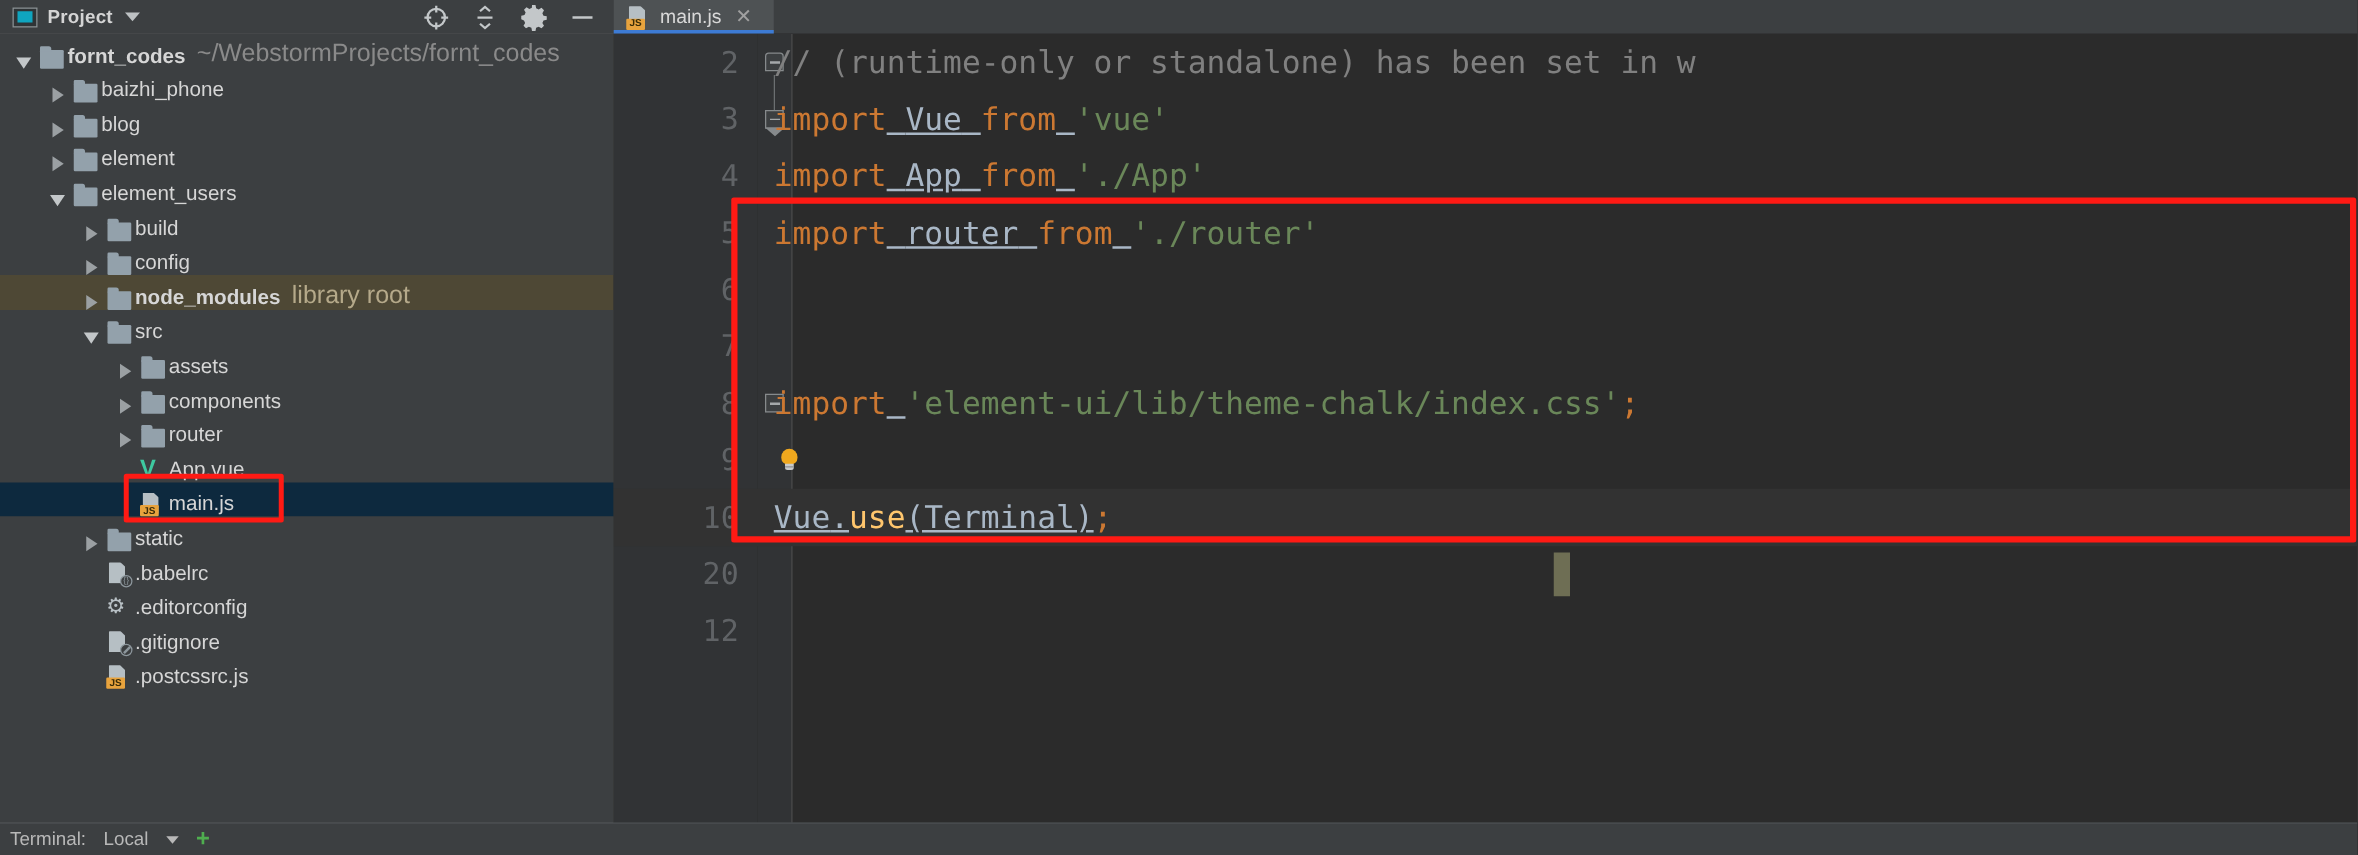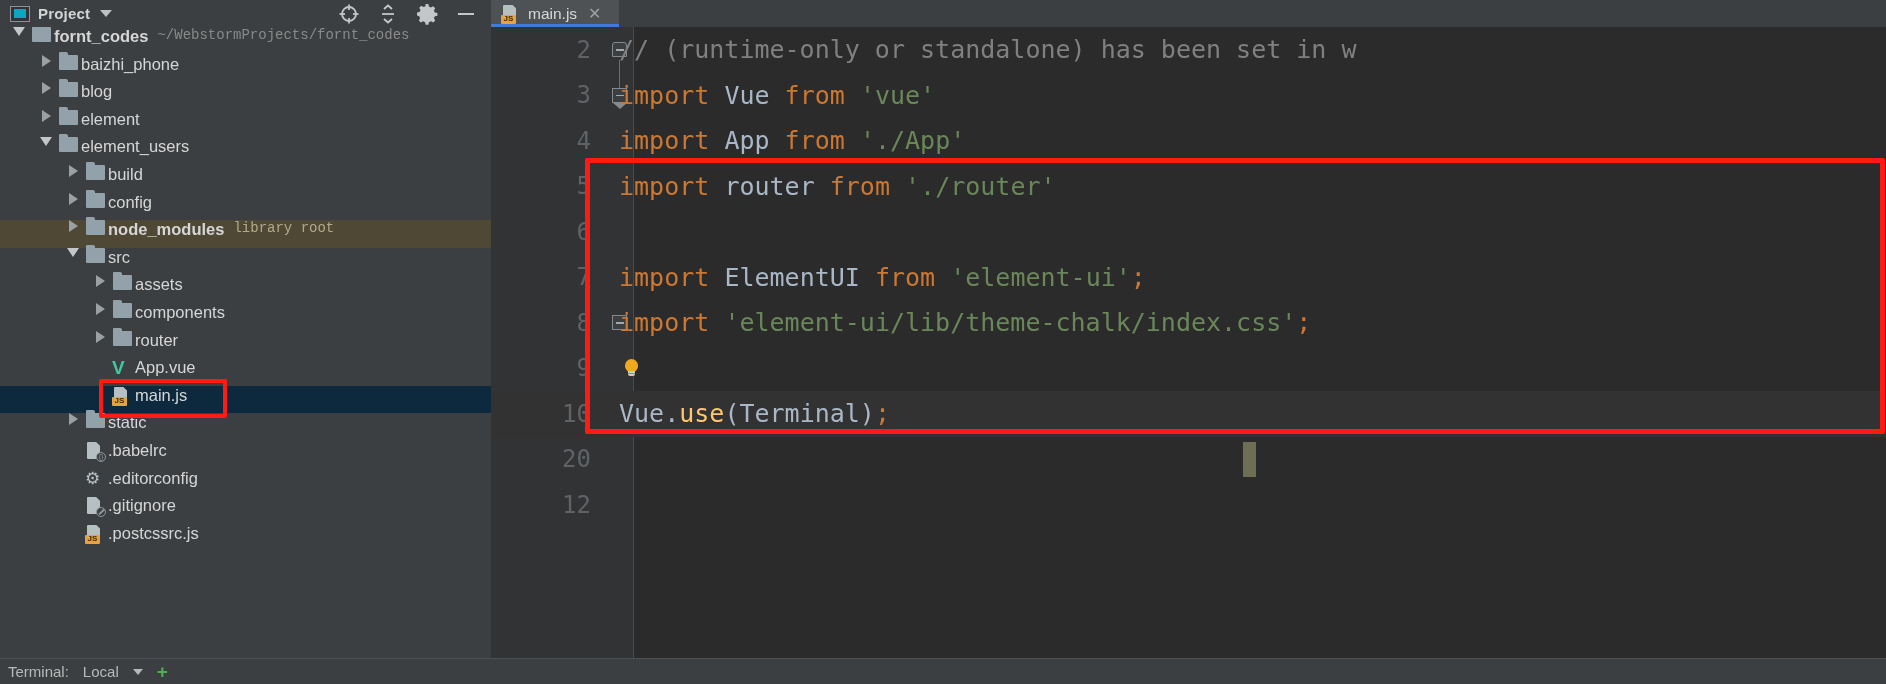--- a/index.html
+++ b/index.html
@@ -58,21 +58,21 @@
 
   
   #file-tree {
     position: absolute; top: 27px; left: 0; right: 0; bottom: 26px;
     background: #3c3f41;
     overflow: hidden;
   }
   .tree-row {
     position: relative;
     height: 27.6px;
-    display: flex; align-items: flex-start;
+    display: flex; align-items: flex-end;
     color: #d6d6d6; font-size: 16.5px;
     white-space: nowrap;
   }
   .tree-row.sel { background: #0d293e; }
   .tree-row.libroot { background: #4e4835; }
   .tw { width: 18px; flex: none; display:flex; align-items:center; justify-content:center; }
   .tw .arrow-r {
     width: 0; height: 0;
     border-top: 6px solid transparent;
     border-bottom: 6px solid transparent;
@@ -88,21 +88,21 @@
   .folder {
     position: relative; width: 19px; height: 15px;
     background: #93a1ab; border-radius: 1px;
   }
   .folder:before {
     content:""; position:absolute; top:-3px; left:0;
     width: 9px; height: 4px; background: #93a1ab; border-radius: 1px 2px 0 0;
   }
   .lbl { }
   .lbl.bold { font-weight: 700; }
-  .sublbl { color: #8a8a8a; margin-left: 9px; font-size: 14px; font-family: Liberation Mono, monospace; }
+  .sublbl { color: #8a8a8a; margin-left: 9px; font-size: 20px; }
   .sublbl.libr { color: #b5a98a; }
 
   
   .fic { position: relative; width: 20px; height: 20px; }
   .fic .page {
     position:absolute; left:2px; top:1px; width:13px; height:17px;
     background:#b6bfc4; border-radius:1px;
     clip-path: polygon(0 0, 70% 0, 100% 22%, 100% 100%, 0 100%);
   }
   .fic .js {
@@ -216,21 +216,21 @@
     font-family: "DejaVu Sans Mono", monospace;
     font-size: 25px;
     color: #a9b7c6;
     letter-spacing: 0px;
   }
   .kw  { color: #cc7832; }
   .str { color: #6a8759; }
   .cmt { color: #808080; }
   .fn  { color: #ffc66d; }
   .fld { color: #9876aa; }
-  .id  { color: #a9b7c6; }
+  .id  { color: #a9b7c6; text-decoration: underline; }
   .punc{ color: #cc7832; }
 
   .foldmark {
     position: absolute; left: 121px;
     width: 15px; height: 15px;
     border: 1px solid #868a8c;
     background: #3c3f41;
   }
   .foldmark.top { border-radius: 3px 3px 0 0; }
   .foldmark:after {
@@ -544,21 +544,21 @@
 
     <div id="code-area">
       <div id="gutter"></div>
       <div id="fold-strip"></div>
       <div id="code-lines">
           <div class="code-line"><span class="ln">2</span><span class="foldmark top"></span><span class="code-txt"><span class="cmt">// (runtime-only or standalone) has been set in w</span></span></div>
           <div class="code-line"><span class="ln">3</span><span class="foldmark"><span class="tip"></span></span><span class="code-txt"><span class="kw">import</span><span class="id"> </span><span class="id">Vue</span><span class="id"> </span><span class="kw">from</span><span class="id"> </span><span class="str">'vue'</span></span></div>
           <div class="code-line"><span class="ln">4</span><span class="code-txt"><span class="kw">import</span><span class="id"> </span><span class="id">App</span><span class="id"> </span><span class="kw">from</span><span class="id"> </span><span class="str">'./App'</span></span></div>
           <div class="code-line"><span class="ln">5</span><span class="code-txt"><span class="kw">import</span><span class="id"> </span><span class="id">router</span><span class="id"> </span><span class="kw">from</span><span class="id"> </span><span class="str">'./router'</span></span></div>
           <div class="code-line"><span class="ln">6</span><span class="code-txt"></span></div>
-          <div class="code-line"><span class="ln">7</span><span class="code-txt"><span class="kw">import</span><span class="id"> </span><span class="id">ElementUI</span><span class="id"> </span><span class="kw">from</span><span class="id"> </span><span class="str">'element-ui'</span><span class="punc">;</span></span></div>
+          <div class="code-line"><span class="ln">7</span></div>
           <div class="code-line"><span class="ln">8</span><span class="foldmark"></span><span class="code-txt"><span class="kw">import</span><span class="id"> </span><span class="str">'element-ui/lib/theme-chalk/index.css'</span><span class="punc">;</span></span></div>
           <div class="code-line"><span class="ln">9</span><span class="bulb"><span class="glass"></span><span class="base"></span></span><span class="code-txt"></span></div>
           <div class="code-line current"><span class="ln">10</span><span class="code-txt"><span class="id">Vue</span><span class="id">.</span><span class="fn">use</span><span class="id">(Terminal)</span><span class="punc">;</span></span></div>
           <div class="code-line"><span class="ln">20</span><span id="caret" style="left: 752px; top: 5px;"></span></div>
           <div class="code-line"><span class="ln">12</span><span class="code-txt"></span></div>
         </div>
       <div id="redbox-code"></div>
     <div class="foldline" style="left: 128px; top: 33px; height: 28px;"></div>
       </div>
   </div>

